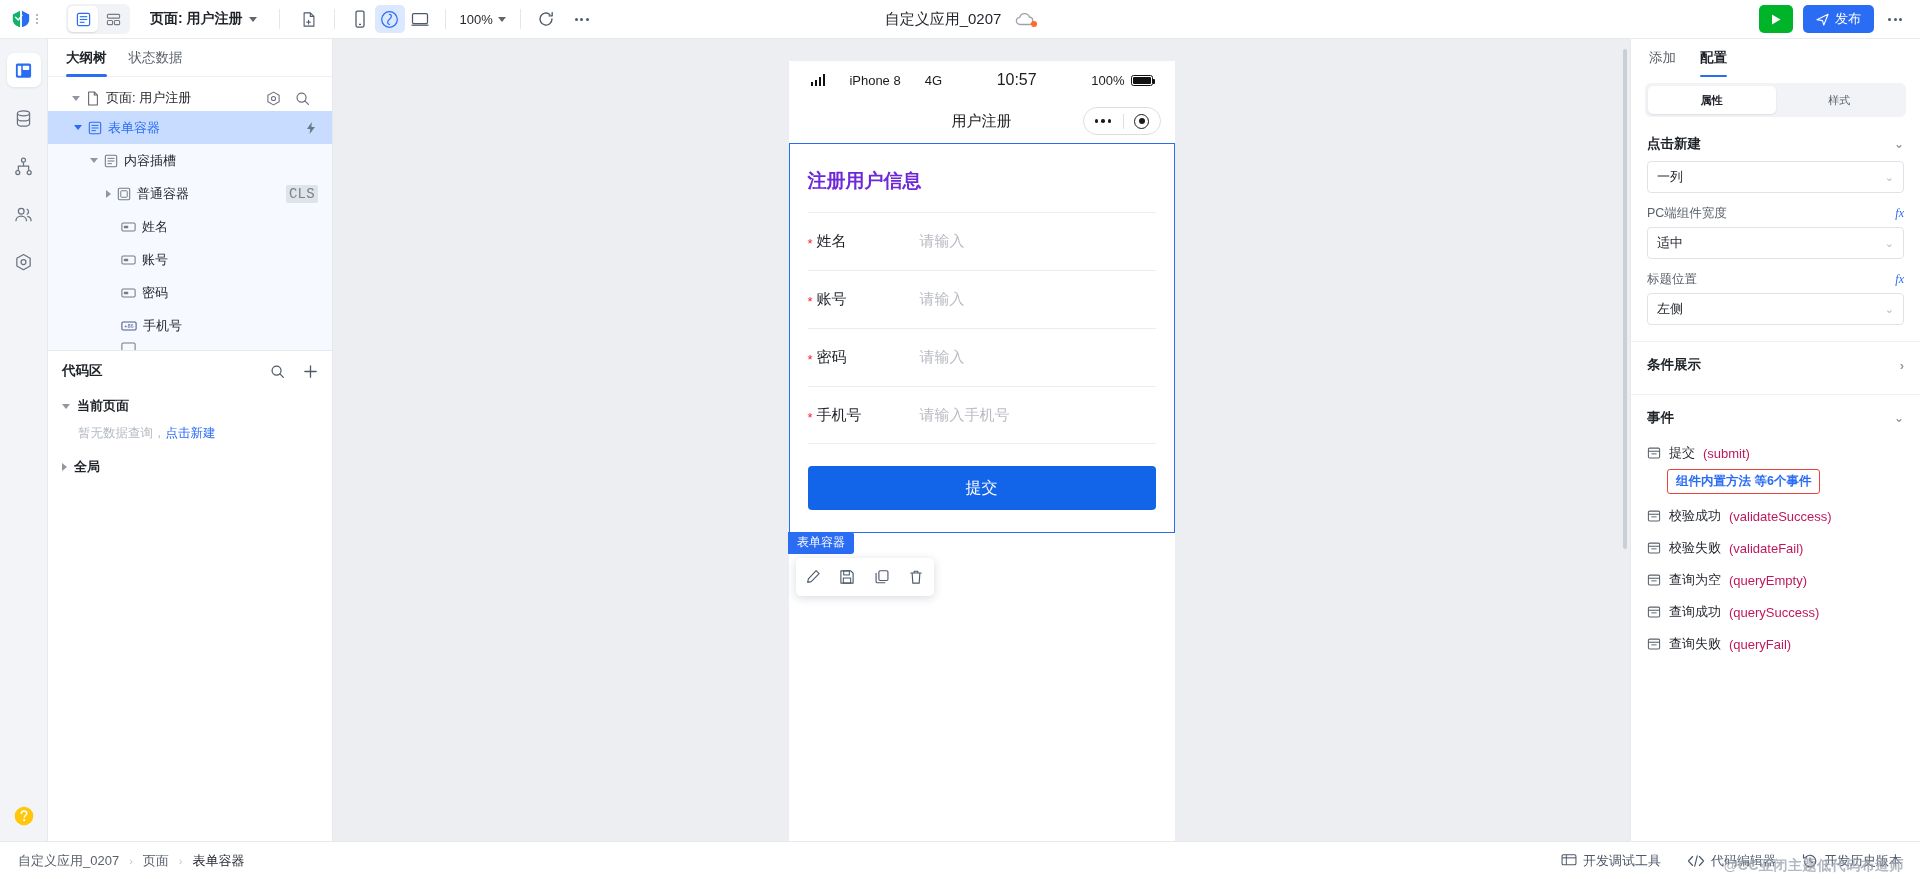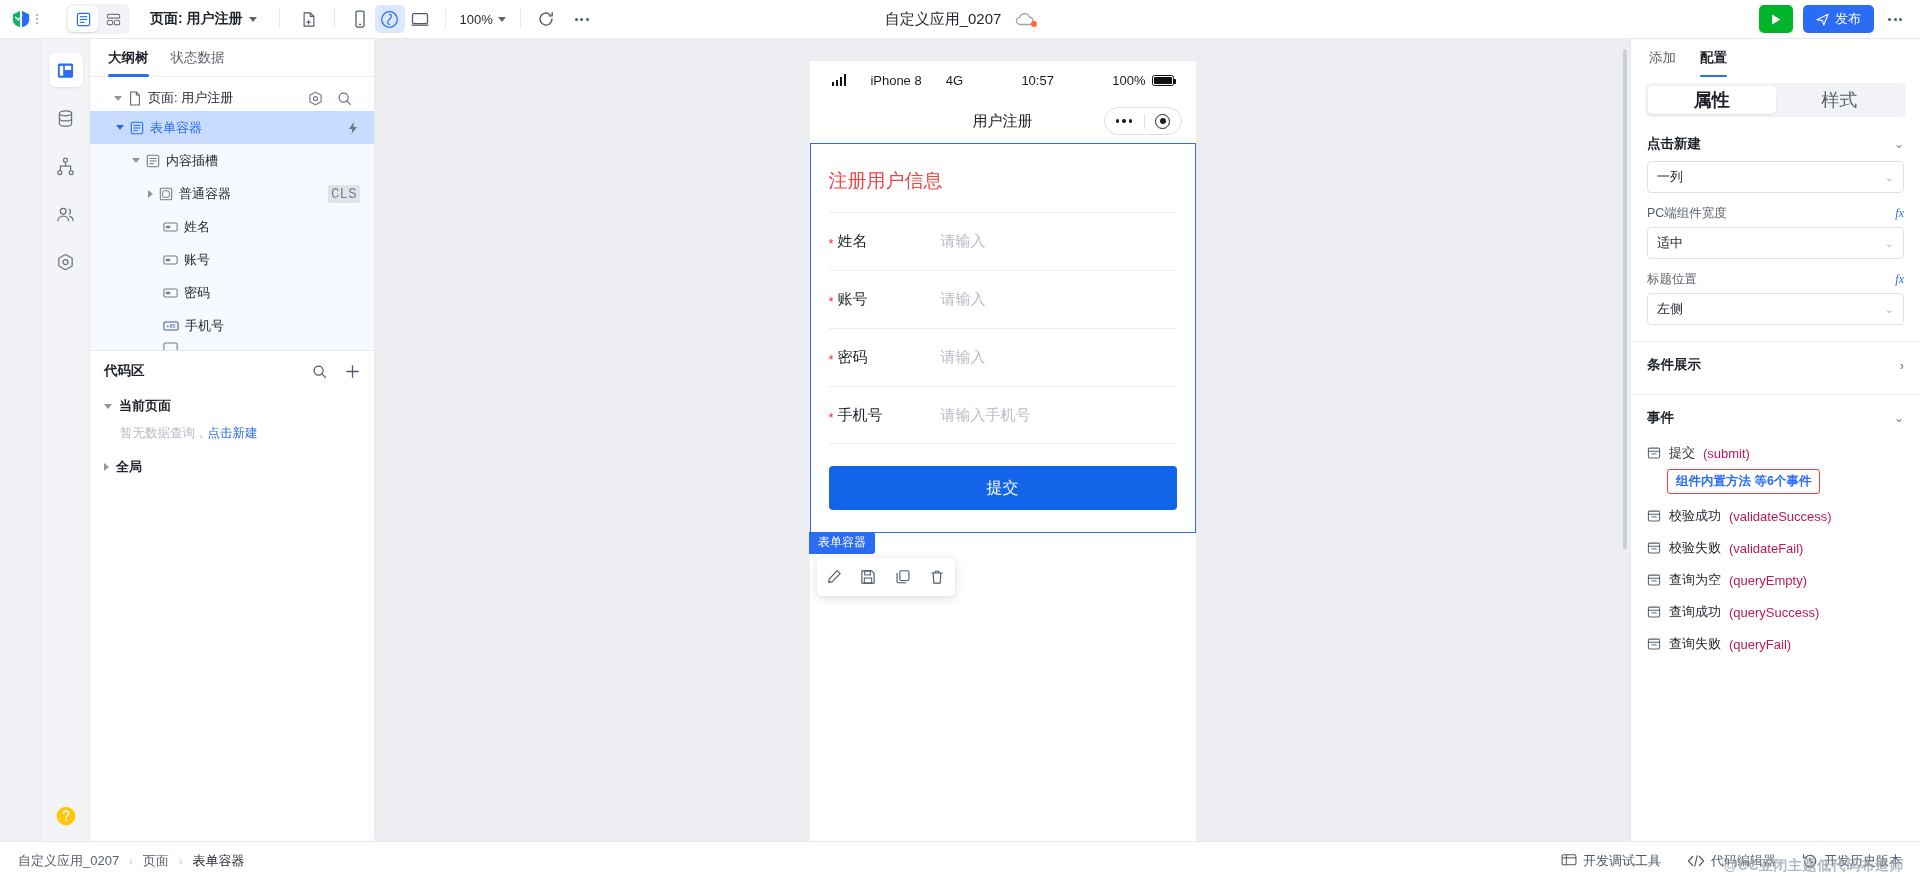--- a/index.html
+++ b/index.html
@@ -57,21 +57,21 @@
     align-items: center; justify-content: center; cursor: pointer;
   }
   .btn-pub {
     height: 28px; border-radius: 5px; background: #2b6cf5; color: #fff; font-size: 13px;
     display: flex; align-items: center; gap: 6px; padding: 0 13px; cursor: pointer; white-space: nowrap;
   }
   .more-dots { display: flex; gap: 2.5px; align-items: center; cursor: pointer; padding: 0 4px; }
   .more-dots i { width: 3px; height: 3px; border-radius: 50%; background: #4e5969; display: block; }
 
   
-  .body { flex: 1; display: flex; min-height: 0; position: relative; padding-left: 42px; }
+  .body { flex: 1; display: flex; min-height: 0; position: relative; }
 
   
   .rail {
     width: 48px; background: #f2f4f7; border-right: 1px solid #e6e8ec; flex: 0 0 48px;
     display: flex; flex-direction: column; align-items: center; padding-top: 14px; gap: 14px; position: relative;
   }
   .rail-item {
     width: 34px; height: 34px; border-radius: 7px; display: flex; align-items: center; justify-content: center;
     color: #6b7280; cursor: pointer;
   }
@@ -117,42 +117,42 @@
   .ca-empty { padding: 4px 14px 10px 30px; font-size: 12.5px; color: #b4b9c1; }
   .ca-empty a { color: #2b6cf5; text-decoration: none; cursor: pointer; }
 
   
   .canvas { flex: 1; background: #eceef1; position: relative; display: flex; justify-content: center; overflow: hidden; }
   .phone { width: 386px; background: #fff; margin-top: 22px; position: relative; }
   .statusbar { height: 38px; display: flex; align-items: center; padding: 0 22px; font-size: 13px; color: #1c1c1e; }
   .sb-left { display: flex; align-items: center; gap: 24px; }
   .bars { display: flex; align-items: flex-end; gap: 1.5px; height: 12px; }
   .bars i { width: 2.6px; background: #111; display: block; }
-  .sb-mid { margin: 0 auto; font-size: 13px; }
+  .sb-mid { margin: 0 auto; font-size: 16px; }
   .sb-right { display: flex; align-items: center; gap: 6px; }
   .battery { width: 22px; height: 11px; border: 1.3px solid #111; border-radius: 2.5px; position: relative; }
   .battery::after { content: ""; position: absolute; right: -3.5px; top: 3px; width: 2px; height: 5px; background: #111; border-radius: 0 1px 1px 0; }
   .battery i { position: absolute; left: 1px; top: 1px; bottom: 1px; right: 1px; background: #111; border-radius: 1px; display: block; }
 
   .navbar { height: 44px; display: flex; align-items: center; padding: 0 14px 0 0; position: relative; }
   .nav-title { position: absolute; left: 0; right: 0; text-align: center; font-size: 15px; color: #1c1c1e; }
   .nav-caps {
     margin-left: auto; display: flex; align-items: center; border: 1px solid #dcdee1; border-radius: 15px;
     height: 28px; background: #fff; z-index: 2;
   }
   .cap-a { width: 39px; display: flex; align-items: center; justify-content: center; gap: 3px; }
   .cap-a i { width: 3.4px; height: 3.4px; border-radius: 50%; background: #1c1c1e; display: block; }
   .cap-div { width: 1px; height: 15px; background: #dcdee1; }
   .cap-b { width: 36px; display: flex; align-items: center; justify-content: center; }
   .target { width: 15px; height: 15px; border-radius: 50%; border: 1.6px solid #1c1c1e; display: flex; align-items: center; justify-content: center; }
   .target i { width: 6px; height: 6px; border-radius: 50%; background: #1c1c1e; display: block; }
 
   .formbox { border: 1.5px solid #2b6cf5; position: relative; }
   .form-inner { padding: 18px 18px 22px 18px; }
-  .form-title { font-size: 19px; font-weight: 400; color: #ef4444; padding: 6px 0 18px 0; }
+  .form-title { font-size: 19px; font-weight: 700; color: #6d28d9; padding: 6px 0 18px 0; }
   .frow { display: flex; align-items: center; height: 58px; border-top: 1px solid #ededf0; }
   .flabel { width: 112px; font-size: 15px; color: #1f2329; display: flex; align-items: baseline; gap: 4px; }
   .req { color: #f5222d; font-size: 13px; line-height: 1; position: relative; top: 2px; }
   .fval { font-size: 15px; color: #b8bbc2; }
   .submit-btn {
     margin-top: 22px; height: 44px; background: #1264e8; color: #fff; border-radius: 4px;
     display: flex; align-items: center; justify-content: center; font-size: 16px; cursor: pointer;
   }
   .sel-tag {
     position: absolute; left: -1.5px; top: 100%; background: #2b6cf5; color: #fff; font-size: 12px;
@@ -166,21 +166,21 @@
   .sel-toolbar span { cursor: pointer; display: flex; align-items: center; }
 
   
   .rightpanel {
     width: 290px; flex: 0 0 290px; background: #fff; border-left: 1px solid #e6e8ec;
     display: flex; flex-direction: column; min-height: 0; position: relative;
   }
   .rp-tabs { display: flex; gap: 24px; padding: 0 18px; height: 38px; align-items: center; }
   .rp-seg { margin: 6px 14px 0; background: #f1f3f6; border-radius: 6px; padding: 3px; display: flex; }
   .rp-seg div {
-    flex: 1; height: 28px; display: flex; align-items: center; justify-content: center; font-size: 18px;
+    flex: 1; height: 28px; display: flex; align-items: center; justify-content: center; font-size: 11px;
     color: #5b616b; border-radius: 5px; cursor: pointer;
   }
   .rp-seg div.active { background: #fff; color: #1f2329; font-weight: 600; box-shadow: 0 1px 2px rgba(0,0,0,.09); }
   .rp-body { flex: 1; overflow: hidden; padding-top: 8px; }
   .sec-head {
     display: flex; align-items: center; padding: 10px 16px 6px; font-size: 13.5px; font-weight: 700; color: #1f2329; cursor: pointer;
   }
   .sec-head .chev { margin-left: auto; color: #9097a1; font-size: 12px; }
   .field { padding: 2px 16px 10px; }
   .field-lbl { font-size: 12.5px; color: #5b616b; display: flex; align-items: center; margin-bottom: 5px; }

